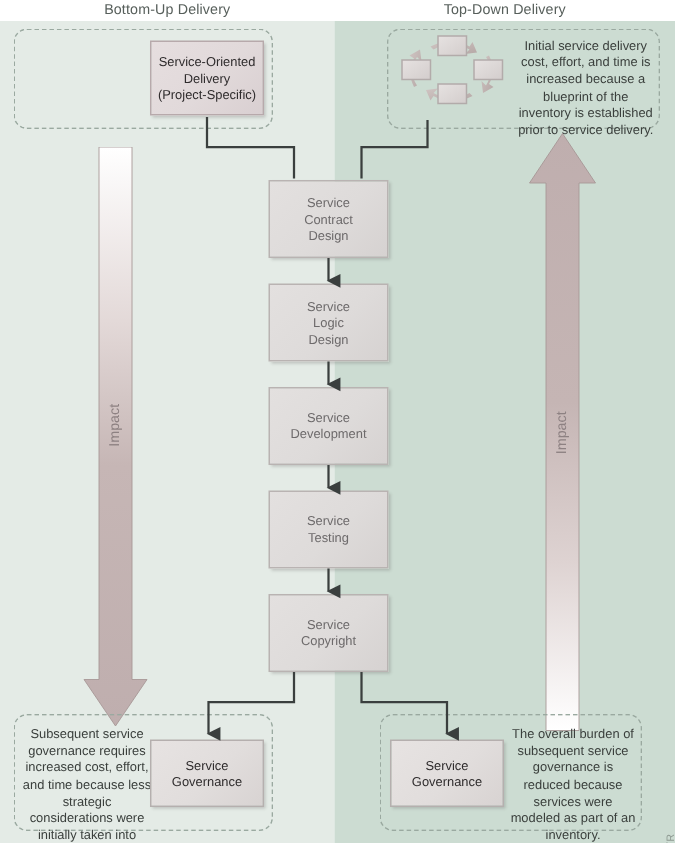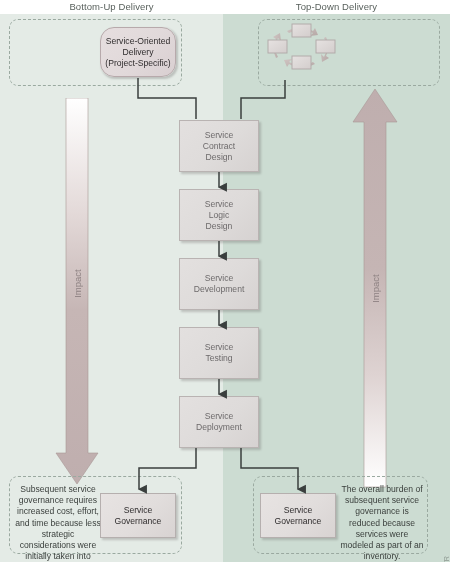--- a/index.html
+++ b/index.html
@@ -98,29 +98,30 @@
 <div id="stage">
 
   <div class="panel" id="panel-left"></div>
   <div class="panel" id="panel-right"></div>
 
   <div class="col-header" id="hdr-right">Top-Down Delivery</div>
   <div class="col-header" id="hdr-left">Bottom-Up Delivery</div>
 
   <div class="dashnote" style="left:9px;top:19px;width:173px;height:67px;"></div>
 
-  <div class="procbox pinkish" style="left:100px;top:27px;width:76px;height:50px;border-radius:14px;">
+  <div class="procbox pinkish" style="left:100px;top:27px;width:76px;height:50px;">
     <span style="display:block;">
       <span>Service-Oriented</span><br>
       <span>Delivery</span><br>
       <span>(Project-Specific)</span>
     </span>
   </div>
 
   <div class="dashnote" style="left:258px;top:19px;width:182px;height:67px;"></div>
+  <div class="notetext" style="left:345px;top:25px;width:91px;">Initial service delivery cost, effort, and time is increased because a blueprint of the inventory is established prior to service delivery.</div>
 
   <div id="inv-icon" style="left:265px;top:22px;width:72px;height:50px;">
     <svg width="72" height="50" viewBox="0 0 72 50">
       <defs>
         <linearGradient id="bxg" x1="0" y1="0" x2="1" y2="1">
           <stop offset="0" stop-color="#e6e2e1"></stop>
             <stop offset="1" stop-color="#d3cdcc"></stop>
         </linearGradient>
         <linearGradient id="arg" x1="0" y1="0" x2="1" y2="1">
           <stop offset="0" stop-color="#cfc4c2"></stop>
@@ -197,21 +198,21 @@
   <div class="procbox" style="left:179px;top:327px;width:80px;height:52px;">
     <span>
       <span>Service</span><br>
       <span>Testing</span>
     </span>
   </div>
 
   <div class="procbox" style="left:179px;top:396px;width:80px;height:52px;">
     <span>
       <span>Service</span><br>
-      <span>Deployment</span>
+      <span>Copyright</span>
     </span>
   </div>
 
   <div class="dashnote" style="left:9px;top:476px;width:173px;height:78px;"></div>
   <div class="notetext" style="left:13px;top:484px;width:90px;">Subsequent service governance requires increased cost, effort, and time because less strategic considerations were initially taken into account.</div>
 
   <div class="procbox gov" style="left:100px;top:493px;width:76px;height:45px;">
     <span>
       <span>Service</span><br>
       <span>Governance</span>

